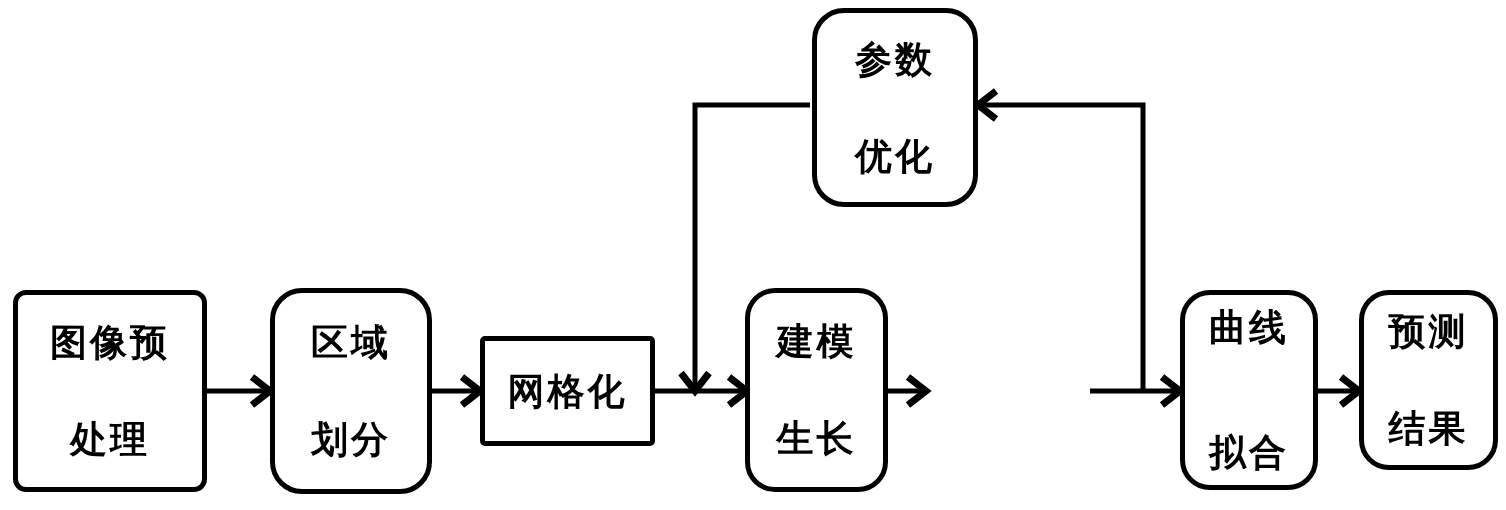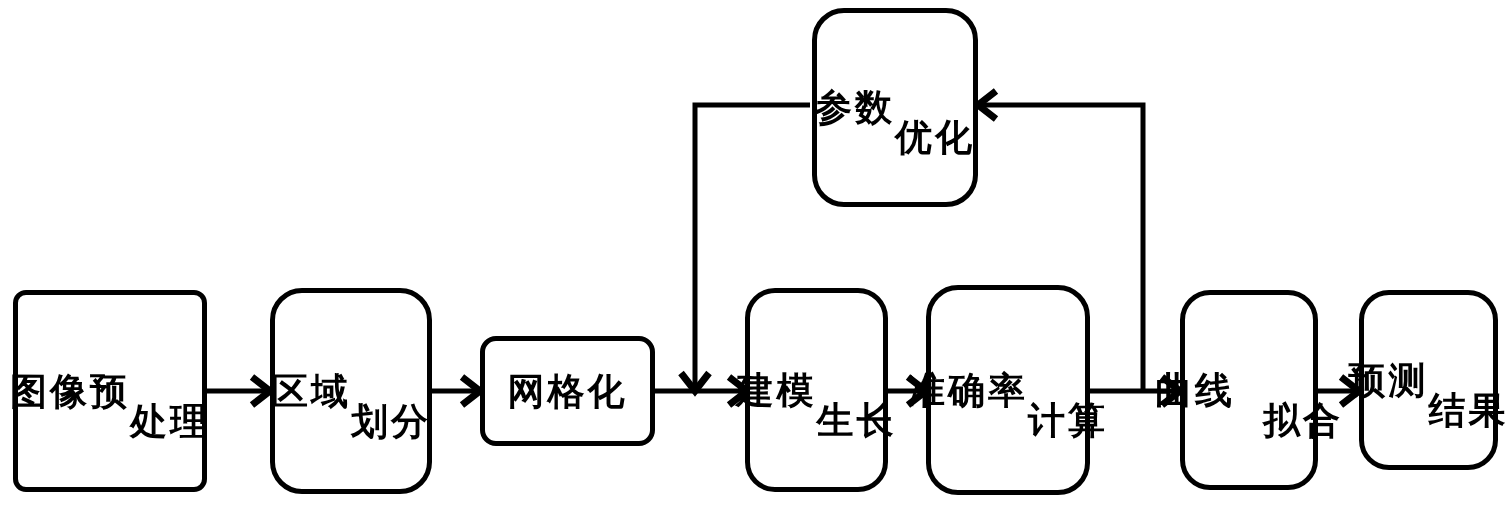--- a/index.html
+++ b/index.html
@@ -24,20 +24,21 @@
     top: 0;
     width: 1506px;
     height: 510px;
   }
   .node-box {
     position: absolute;
     box-sizing: border-box;
     border: 5px solid #000000;
     background: #ffffff;
     display: flex;
+    flex-direction: column;
     align-items: center;
     justify-content: center;
     text-align: center;
     color: #000000;
     z-index: 3;
   }
   .node-label-line {
     display: block;
     white-space: nowrap;
     font-weight: 600;
@@ -94,33 +95,29 @@
   <div class="node-box two-line" style="left:13px; top:290px; width:194px; height:202px; border-radius:13px;">
     <span class="node-label-line">图像预</span>
     <span class="node-label-line">处理</span>
   </div>
 
   <div class="node-box two-line" style="left:270px; top:288px; width:162px; height:206px; border-radius:32px;">
     <span class="node-label-line">区域</span>
     <span class="node-label-line">划分</span>
   </div>
 
-  <div class="node-box one-line" style="left:480px; top:336px; width:175px; height:110px; border-radius:16px;">
+  <div class="node-box one-line" style="left:480px; top:336px; width:175px; height:110px; border-radius:5px;">
     <span class="node-label-line">网格化</span>
   </div>
 
   <div class="node-box two-line" style="left:745px; top:288px; width:143px; height:204px; border-radius:30px;">
     <span class="node-label-line">建模</span>
     <span class="node-label-line">生长</span>
   </div>
 
-  <div class="node-box two-line" style="left:926px; top:285px; width:164px; height:210px; border-radius:32px;">
-    <span class="node-label-line">准确率</span>
-    <span class="node-label-line">计算</span>
-  </div>
 
   <div class="node-box two-line" style="left:1180px; top:290px; width:138px; height:200px; border-radius:30px;gap:28px;">
     <span class="node-label-line">曲线</span>
     <span class="node-label-line">拟合</span>
   </div>
 
   <div class="node-box two-line" style="left:1359px; top:290px; width:139px; height:180px; border-radius:30px;">
     <span class="node-label-line">预测</span>
     <span class="node-label-line">结果</span>
   </div>

